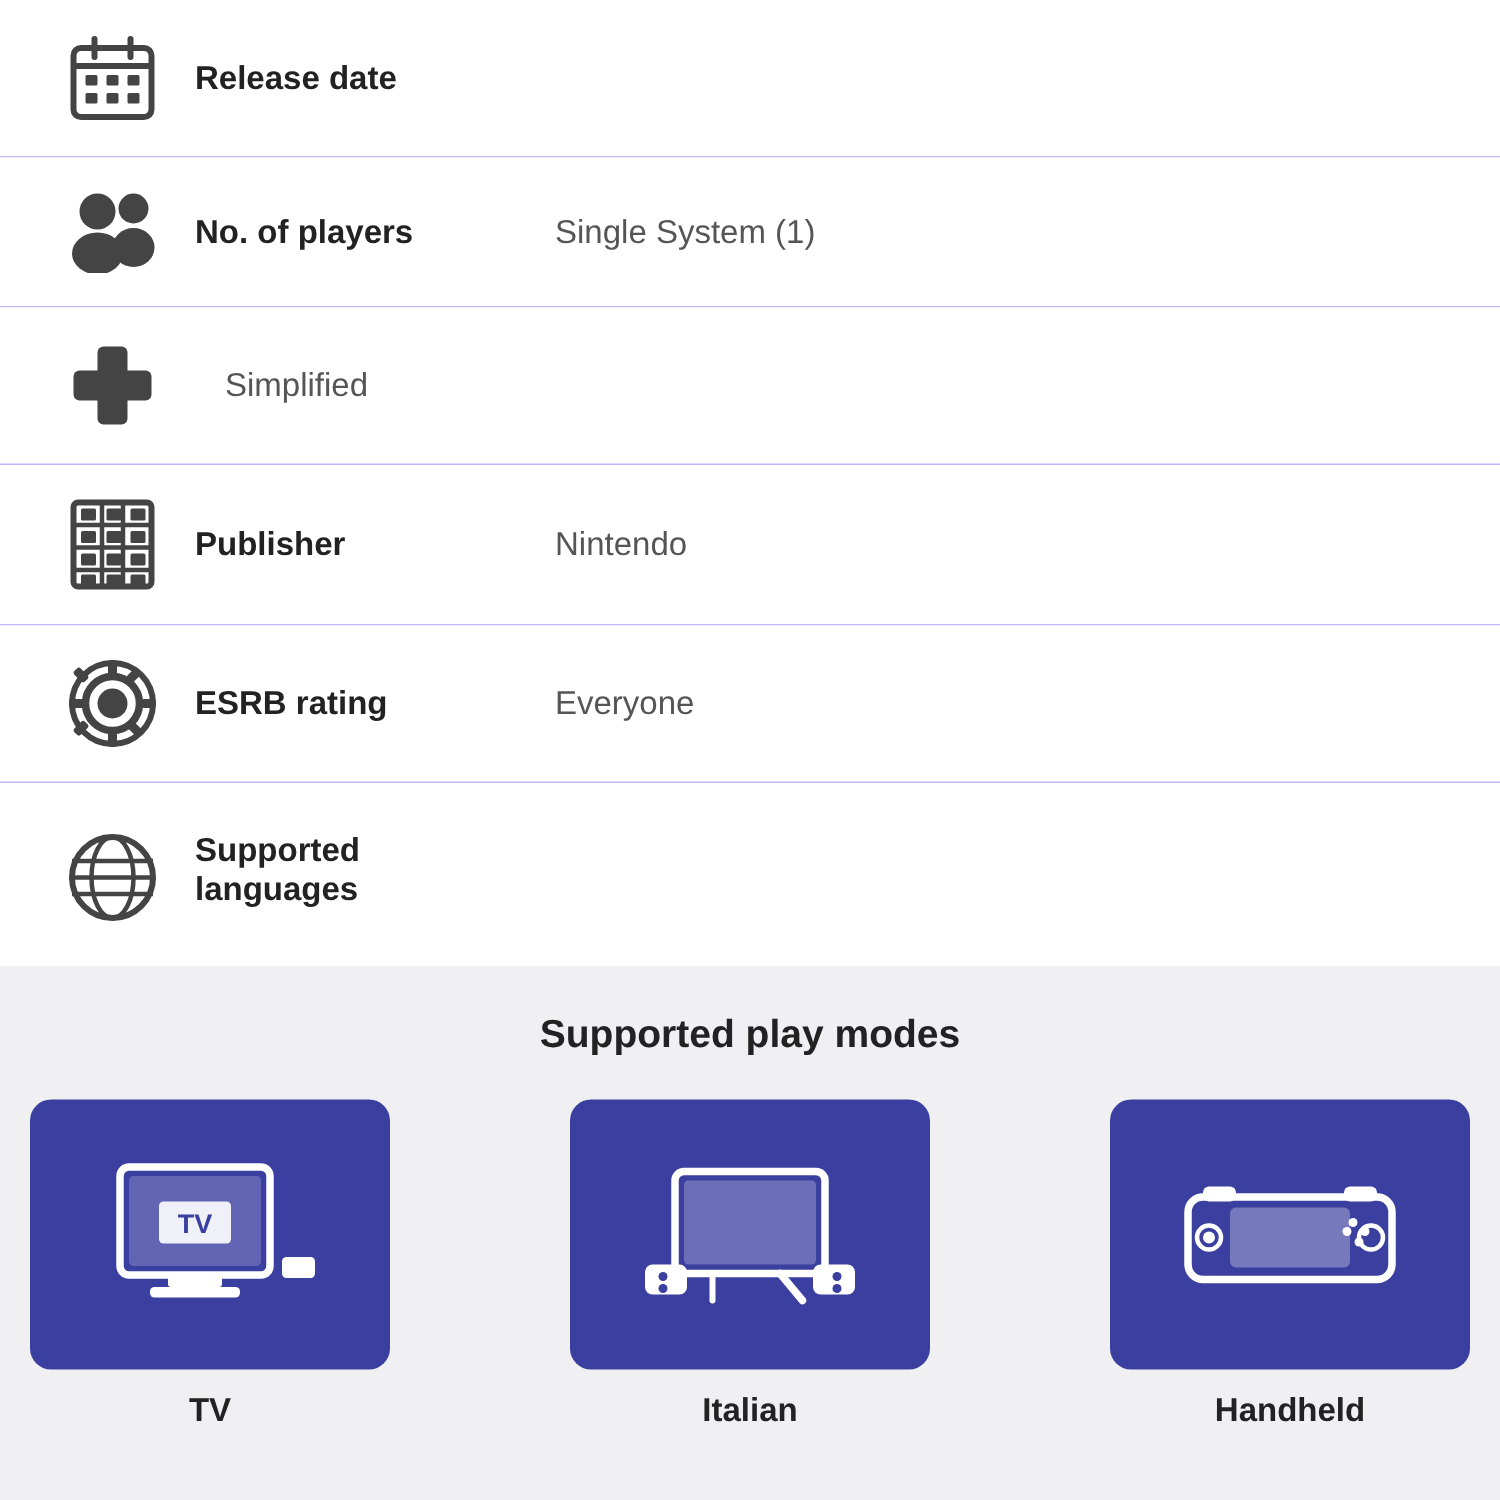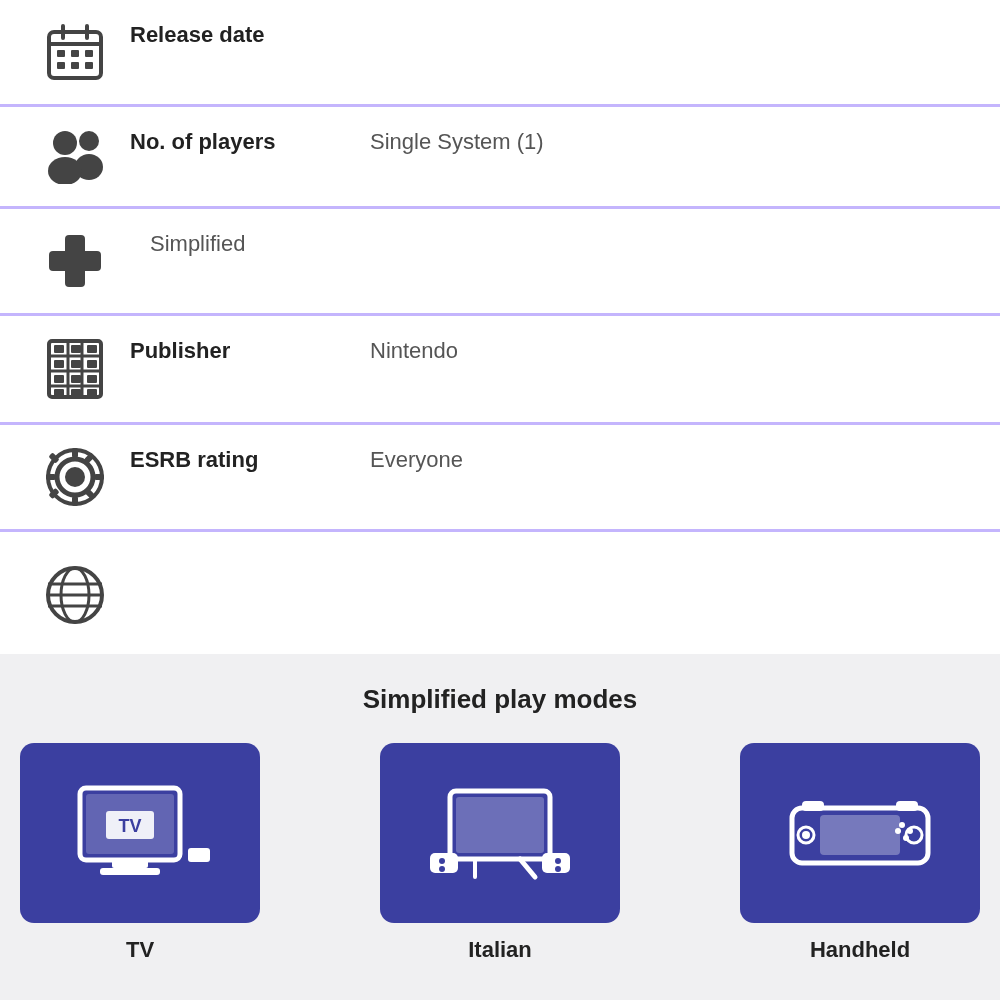--- a/index.html
+++ b/index.html
@@ -10,22 +10,23 @@
       min-height: 1000px;
       color: #333;
     }
 
     .info-rows {
       background: #fff;
     }
 
     .info-row {
       display: flex;
+      align-items: center;
       padding: 22px 30px;
-      border-bottom: 3px solid #c4b5fd;
+      border-bottom: 1px solid #c4b5fd;
       background: #fff;
     }
 
     .info-row:last-child {
       border-bottom: none;
     }
 
     .icon-cell {
       width: 90px;
       flex-shrink: 0;
@@ -208,26 +209,27 @@
     <div class="icon-cell" style="padding-top:4px;">
       <svg width="62" height="62" viewBox="0 0 62 62">
         <circle cx="31" cy="31" r="27" fill="none" stroke="#444" stroke-width="4"></circle>
 
         <ellipse cx="31" cy="31" rx="14" ry="27" fill="none" stroke="#444" stroke-width="3"></ellipse>
         <line x1="4" y1="20" x2="58" y2="20" stroke="#444" stroke-width="3"></line>
         <line x1="4" y1="31" x2="58" y2="31" stroke="#444" stroke-width="3"></line>
         <line x1="4" y1="42" x2="58" y2="42" stroke="#444" stroke-width="3"></line>
       </svg>
     </div>
+    <div class="label-cell" style="padding-top:4px;">Supported languages</div>
   </div>
 
 </div>
 
 <div class="play-modes-section">
-  <div class="play-modes-title">Simplified play modes</div>
+  <div class="play-modes-title">Supported play modes</div>
   <div class="play-modes-grid">
 
     <div class="play-mode-item">
       <div class="play-mode-card">
         <svg width="160" height="120" viewBox="0 0 160 120">
 
           <rect x="20" y="15" width="100" height="72" rx="6" fill="none" stroke="#fff" stroke-width="5"></rect>
           <rect x="26" y="21" width="88" height="60" rx="3" fill="#fff" opacity="0.2"></rect>
 
           <rect x="52" y="87" width="36" height="8" rx="2" fill="#fff"></rect>

